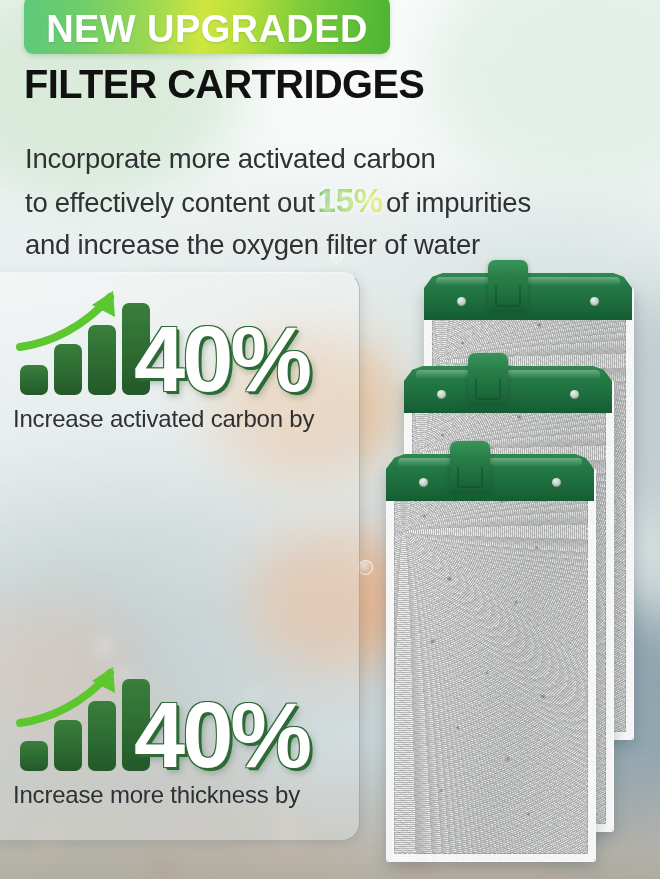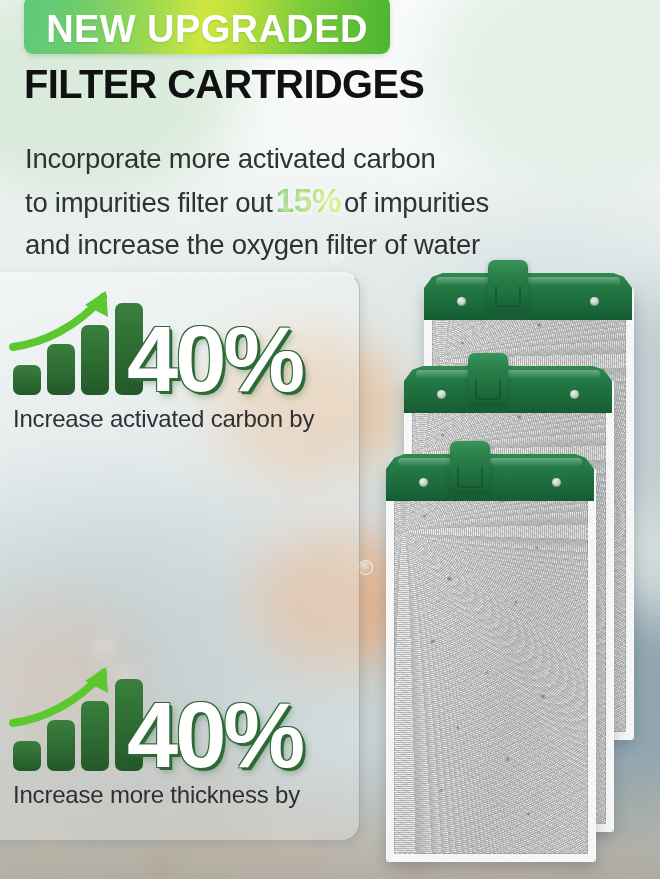--- a/index.html
+++ b/index.html
@@ -246,20 +246,21 @@
     width:352px;
     height:152px;
   }
   .stat-1 { top:16px; }
   .stat-2 { top:204px; }
   .stat-3 { top:392px; }
 
   .stat-row {
     position:relative;
     height:112px;
+    margin-left:7px;
   }
 
   
   .growth {
     position:absolute;
     left:10px; bottom:6px;
     width:128px; height:108px;
   }
   .gbar {
     position:absolute;
@@ -363,21 +364,21 @@
   </div>
 
   <div class="header">
     <div class="badge">
       <div class="badge-label">NEW UPGRADED</div>
     </div>
     <div class="title">FILTER CARTRIDGES</div>
 
     <div class="subcopy">
       <span class="line">Incorporate more activated carbon</span>
-      <span class="line"><span>to impurities filter out</span><span class="pct-hi">15%</span><span>of impurities</span></span>
+      <span class="line"><span>to effectively content out</span><span class="pct-hi">15%</span><span>of impurities</span></span>
       <span class="line">and increase the oxygen filter of water</span>
     </div>
   </div>
 
   <div class="panel">
 
     <div class="stat stat-1">
       <div class="stat-row">
         <div class="growth">
           <div class="gbar gb1"></div>

